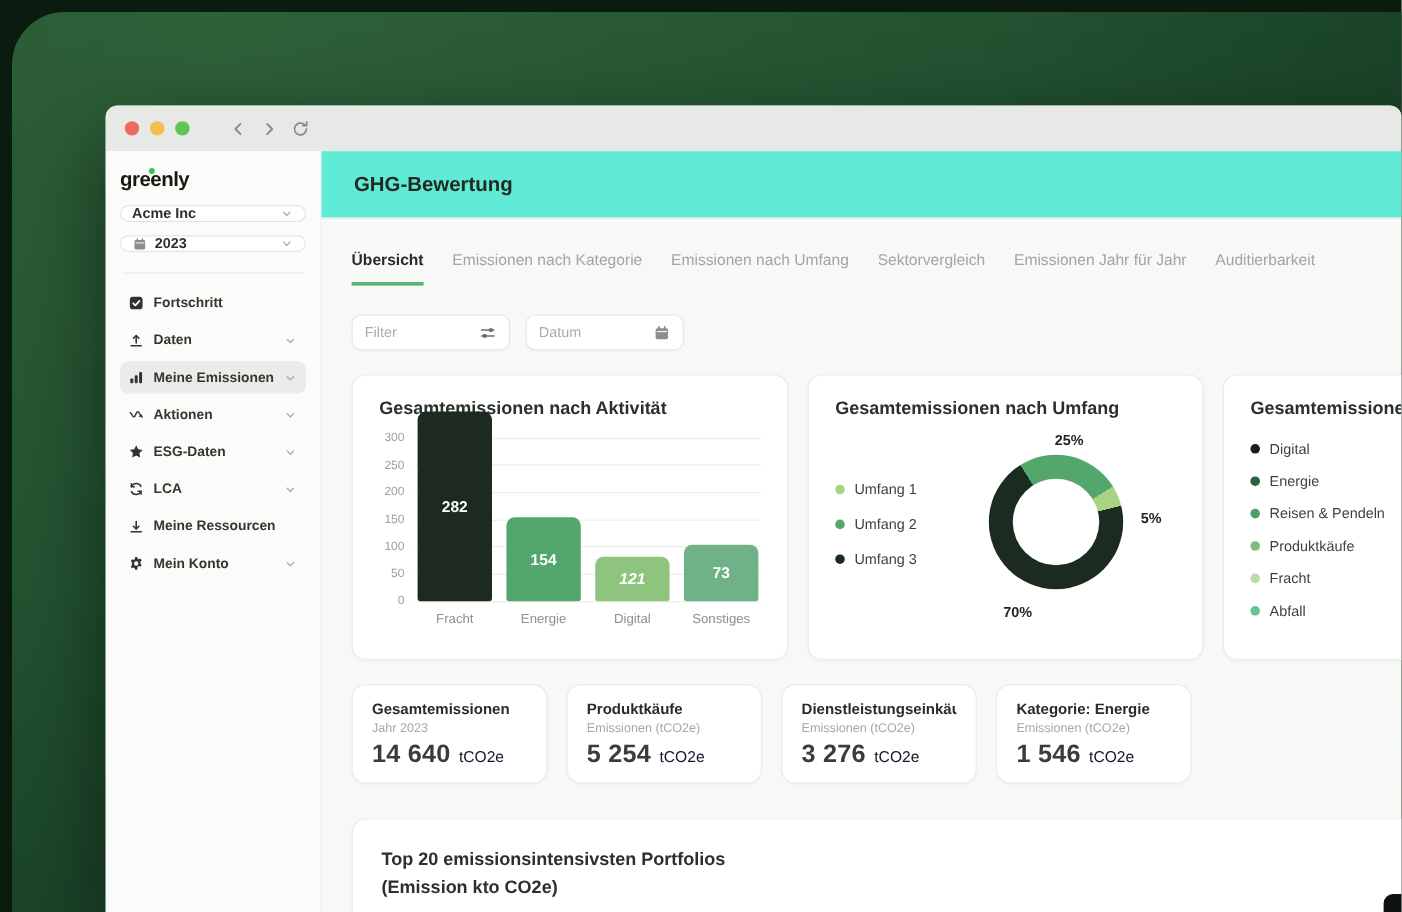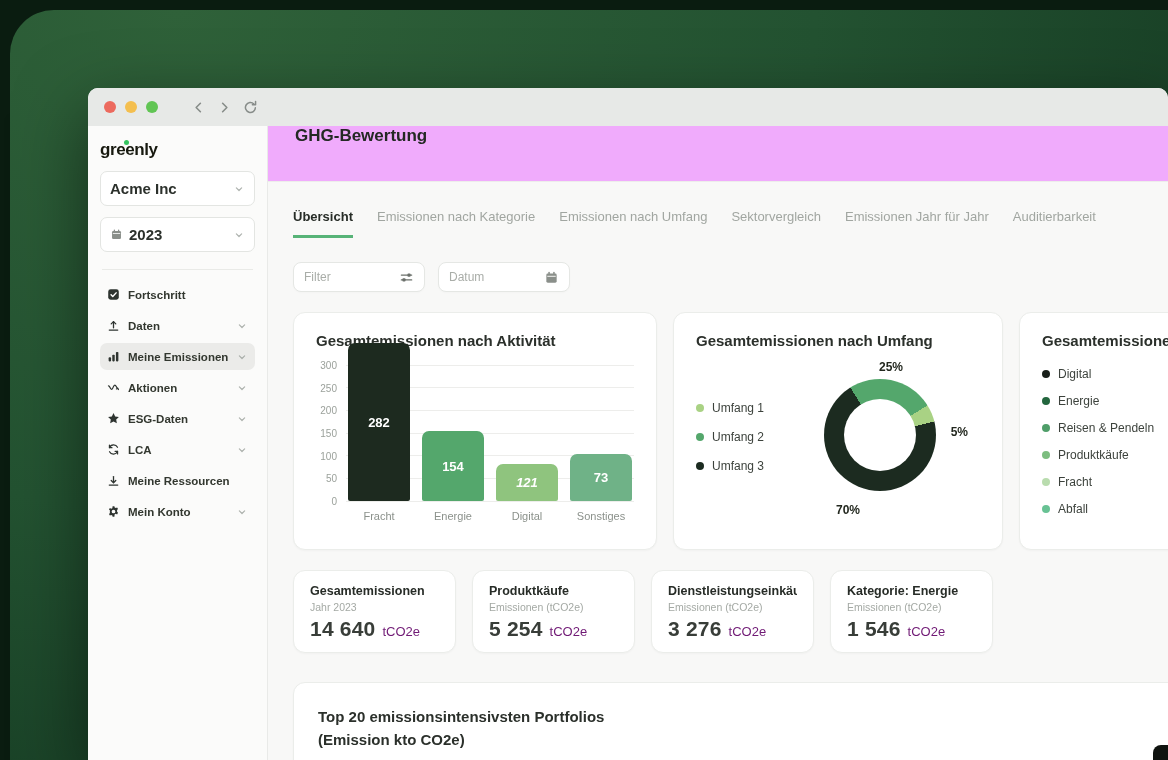--- a/index.html
+++ b/index.html
@@ -14,33 +14,33 @@
   .dot { width:12px; height:12px; border-radius:50%; margin-right:9px; }
   .nav-btns { display:flex; align-items:center; gap:11px; margin-left:24px; }
   .tb-icon { width:15px; height:15px; cursor:pointer; }
   .tb-icon svg, .nav-icon svg, .chev svg, .in-icon svg, .logo-wrap svg { width:100%; height:100%; display:block; }
 
   .win-body { flex:1; display:flex; min-height:0; }
   .sidebar { width:180px; background:#fbfbfa; border-right:1px solid #e9eae8; padding:14px 12px 0; flex:0 0 auto; }
   .logo-wrap { position:relative; width:max-content; }
   .logo { font-size:17px; font-weight:800; color:#17190f; letter-spacing:-.4px; }
   .logo-dot { position:absolute; left:24px; top:0; width:5px; height:5px; border-radius:50%; background:#35c45f; }
-  .select-box { margin-top:11px; height:35px; background:#fff; border:1px solid #e3e5e2; border-radius:7px;
-    display:flex; align-items:center; padding:0 9px; font-size:15px; font-weight:700; color:#2c312c; gap:6px; cursor:pointer; }
+  .select-box { margin-top:11px; height:14px; background:#fff; border:1px solid #e3e5e2; border-radius:7px;
+    display:flex; align-items:center; padding:0 9px; font-size:12px; font-weight:700; color:#2c312c; gap:6px; cursor:pointer; }
   .select-box .flex1 { flex:1; }
   .sb-divider { height:1px; background:#e9eae7; margin:17px 2px 11px; }
   .nav-item { display:flex; align-items:center; height:27px; border-radius:7px; padding:0 7px; margin-bottom:4px;
     gap:8px; font-size:11.5px; font-weight:700; color:#32372f; cursor:pointer; }
   .nav-item.active { background:#ebebe9; }
   .nav-icon { width:13px; height:13px; flex:0 0 auto; }
   .nav-label { flex:1; white-space:nowrap; }
   .chev { width:12px; height:12px; opacity:.8; flex:0 0 auto; }
 
   .main { flex:1; display:flex; flex-direction:column; min-width:0; background:#f8f8f7; }
-  .page-header { height:56px; background:#f0abfc; border-bottom:1px solid #ededeb; display:flex; align-items:flex-start;
+  .page-header { height:56px; background:#5eead4; border-bottom:1px solid #ededeb; display:flex; align-items:center;
     padding-left:27px; flex:0 0 auto; }
   .page-title { font-size:17px; font-weight:700; color:#242924; }
   .content { flex:1; padding-left:25px; overflow:hidden; }
 
   .tabs { display:flex; gap:24px; margin-top:27px; }
   .tab { font-size:13px; color:#a1a6a1; padding-bottom:11px; cursor:pointer; white-space:nowrap; border-bottom:3px solid transparent; }
   .tab.active { color:#272c27; font-weight:700; border-bottom-color:#57b377; }
 
   .filter-row { display:flex; gap:13px; margin-top:24px; }
   .input-box { width:132px; height:30px; background:#fff; border:1px solid #e5e7e4; border-radius:8px;
@@ -77,21 +77,21 @@
   .dlabel.pos-right { right:-32px; top:46px; }
   .dlabel.pos-bottom { bottom:-26px; left:12px; }
   .cat-legend { display:flex; flex-direction:column; gap:13px; margin-top:18px; }
 
   .stats-row { display:flex; gap:16px; margin-top:20px; }
   .stat-card { width:163px; height:83px; padding:13px 16px; flex:0 0 auto; }
   .stat-title { font-size:12.5px; font-weight:700; color:#272c27; white-space:nowrap; overflow:hidden; }
   .stat-sub { font-size:10.5px; color:#a4a9a4; margin-top:3px; }
   .stat-value-row { display:flex; align-items:baseline; gap:7px; margin-top:4px; }
   .stat-value { font-size:21px; font-weight:700; color:#383d38; letter-spacing:.2px; }
-  .stat-unit { font-size:13px; color:#701a75;text-align:center; }
+  .stat-unit { font-size:13px; color:#0f172a;text-align:center; }
 
   .bottom-card { margin-top:29px; width:1060px; height:130px; padding:23px 24px; }
   .bottom-title { font-size:15px; font-weight:700; color:#2b302b; line-height:1.5; }
 
   .corner-widget { position:absolute; right:-13px; bottom:-13px; width:28px; height:28px; border-radius:8px; background:#0f130f; }
 </style>
 </head>
 <body>
 
 <div class="bg-shape"></div>

